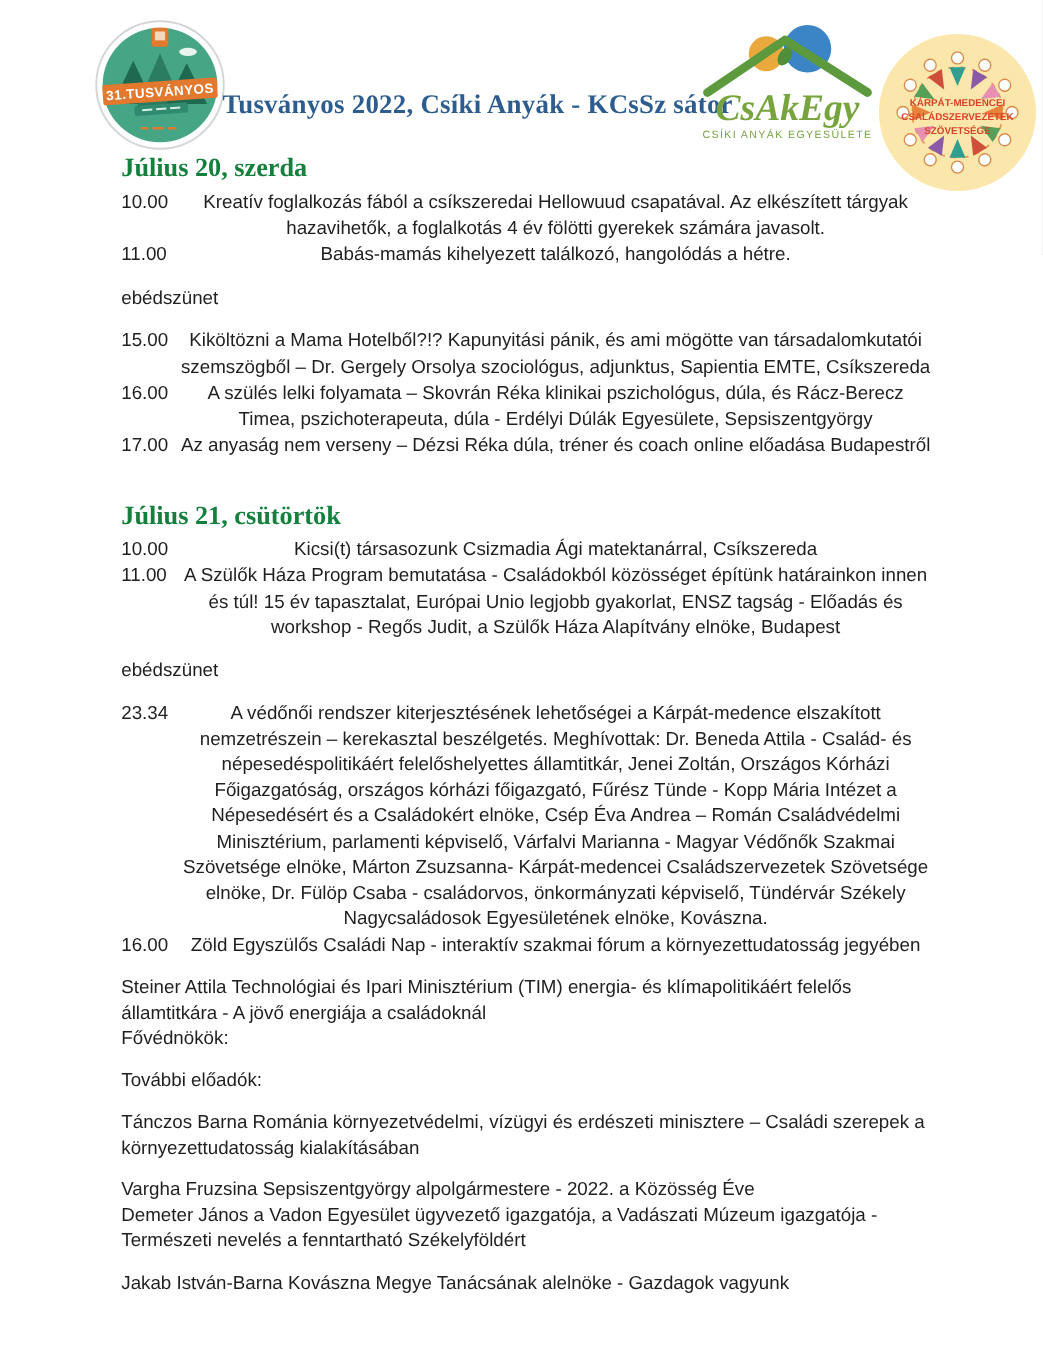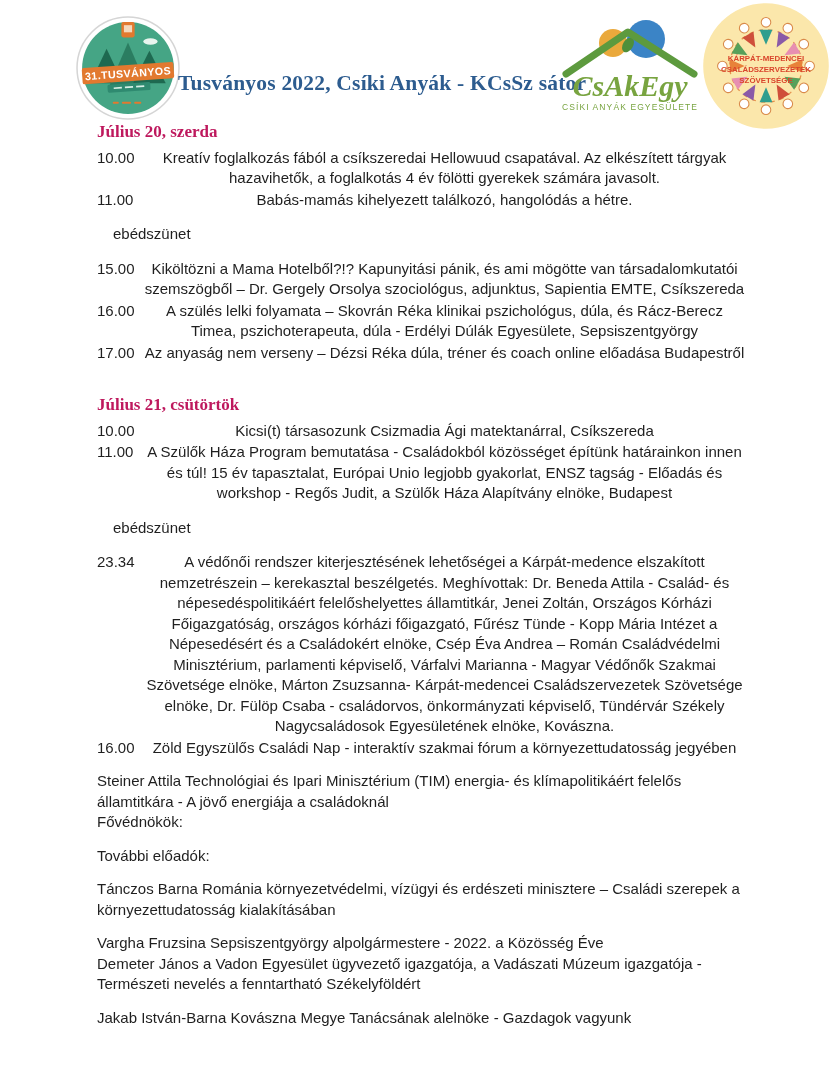--- a/index.html
+++ b/index.html
@@ -6,38 +6,38 @@
   html,body { margin:0; padding:0; background:#e9e9e9; }
   .page {
     width:834px; height:1080px; margin:0 auto; background:#ffffff;
     position:relative; overflow:hidden;
     font-family:"Liberation Sans", sans-serif; color:#1f1f1f;
   }
   
   header { position:relative; height:122px; }
   .logo-tusvanyos { position:absolute; left:76px; top:16px; width:104px; height:104px; }
   .logo-csakegy   { position:absolute; left:558px; top:12px; width:144px; height:102px; }
-  .logo-kcssz     { position:absolute; left:702px; top:0;  width:128px; height:116px; }
+  .logo-kcssz     { position:absolute; left:702px; top:24px;  width:128px; height:116px; }
   .page-title {
     position:absolute; left:178px; top:57px; width:386px; text-align:center;
     font-family:"Liberation Serif", serif; font-weight:700; font-size:21.5px;
     color:#2d5c8f; letter-spacing:0.2px; white-space:nowrap;
   }
   
   main { padding:0 88px 0 97px; font-size:15px; line-height:20.5px; }
   .day-heading {
-    font-family:"Liberation Serif", serif; font-weight:700; font-size:17px;
-    color:#be185d; margin:0 0 6px 0; line-height:1.15;
+    font-family:"Liberation Serif", serif; font-weight:700; font-size:21px;
+    color:#15803d; margin:0 0 6px 0; line-height:1.15;
   }
   .day-section { margin-top:0; }
   .day-section + .day-section { margin-top:32px; }
   .schedule-item { display:flex; margin:1px 0; }
   .item-time { flex:0 0 46px; }
   .item-text { flex:1;text-align:center; }
-  .break-label { margin:14px 16px; }
+  .break-label { margin:14px 0; }
   .closing { margin-top:12px; }
   .closing-section { margin-top:13px; }
   .closing-line { margin:0; }
   
   .kid circle { fill:#ffffff; stroke:#d98a4a; stroke-width:1; }
   .kcssz-text { font-family:"Liberation Sans", sans-serif; font-weight:700; fill:#d9442b; }
   .csakegy-name { font-family:"Liberation Serif", serif; font-style:italic; font-weight:700; fill:#78a440; }
   .csakegy-sub  { font-family:"Liberation Sans", sans-serif; fill:#78a440; letter-spacing:1.1px; }
   .tus-ribbon-text { font-family:"Liberation Sans", sans-serif; font-weight:700; fill:#ffffff; letter-spacing:0.4px; }
 </style>

